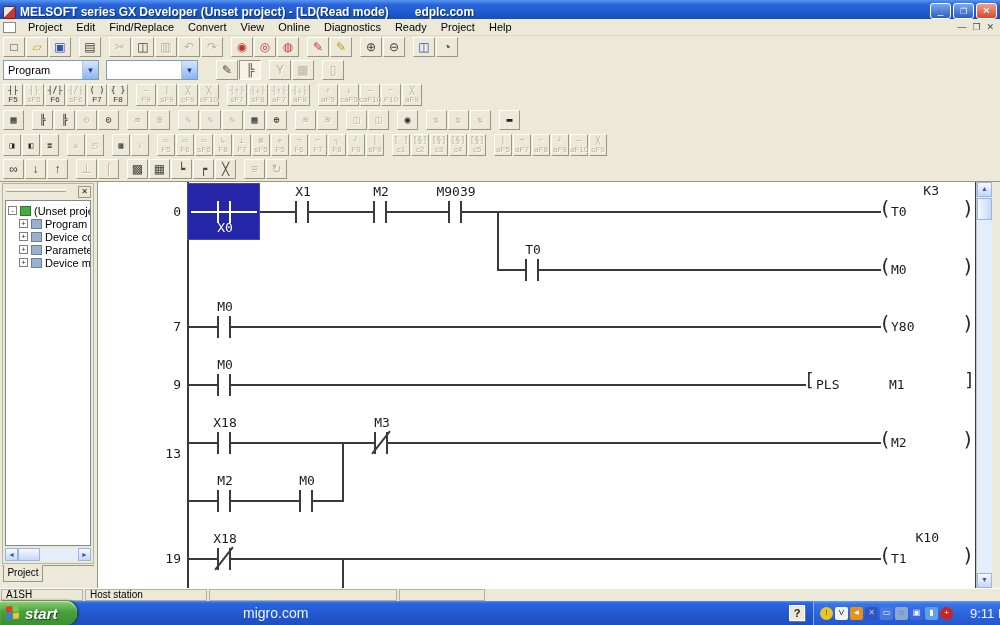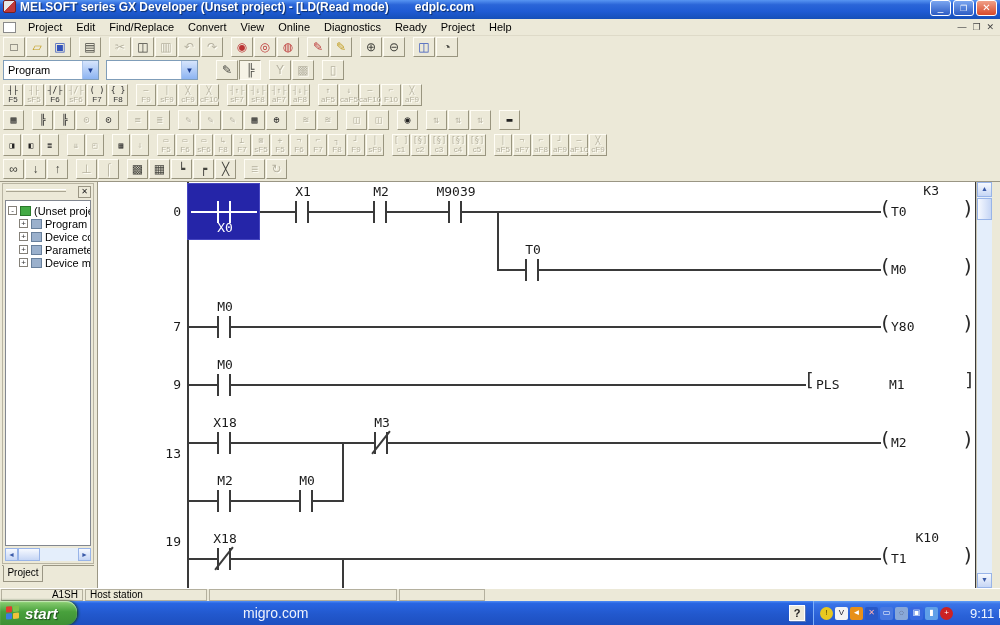--- a/index.html
+++ b/index.html
@@ -1,21 +1,21 @@
 <!DOCTYPE html>
 <html><head>
 <meta charset="utf-8">
 <style>
   html,body{margin:0;padding:0;background:#555;}
   *{box-sizing:border-box;}
   .screen{position:relative;width:1000px;height:625px;background:#ece9d8;overflow:hidden;
           font-family:"Liberation Sans",sans-serif;font-size:11px;color:#000;}
 
   
-  .titlebar{position:absolute;top:0;left:0;right:0;height:19px;display:flex;align-items:flex-start;padding:0 3px;
+  .titlebar{position:absolute;top:0;left:0;right:0;height:19px;display:flex;align-items:flex-end;padding:0 3px;
     background:linear-gradient(180deg,#5795f2 0%,#2a65d8 25%,#1f5bd4 60%,#1650b8 100%);color:#fff;}
   .appicon{width:13px;height:13px;margin-right:4px;flex:none;background:linear-gradient(135deg,#e8e8e8 50%,#c03a3a 50%);border:1px solid #7a2020;border-radius:2px;}
   .apptitle{font-size:12px;font-weight:bold;text-shadow:1px 1px 1px #0a2d66;white-space:nowrap;}
   .twm{margin-left:26px;font-size:12px;font-weight:bold;text-shadow:1px 1px 1px #0a2d66;}
   .winbtns{margin-left:auto;display:flex;gap:2px;}
   .wbtn{width:21px;height:16px;border:1px solid #fff;border-radius:3px;color:#fff;font-size:10px;line-height:13px;text-align:center;
     background:linear-gradient(180deg,#7ba6f0,#2c5cc4);}
   .wbtn.close{background:linear-gradient(180deg,#f0a088,#d6492a);}
   .wbtn.mini::before{content:"_";} .wbtn.rest::before{content:"❐";font-size:8px;} .wbtn.close::before{content:"✕";}
 
@@ -93,21 +93,21 @@
   
   .vsb{position:absolute;left:976px;top:182px;width:16px;height:406px;background:#e4eefb;border-left:1px solid #c8c4b2;}
   .vsb .sbb{width:15px;height:15px;position:absolute;left:0;}
   .vsb .up{top:0;} .vsb .dn{bottom:0;}
   .vthumb{position:absolute;left:0;top:16px;width:15px;height:22px;background:linear-gradient(90deg,#f6f9ff,#c6d6f5);border:1px solid #98b4e8;}
 
   
   .statusbar{position:absolute;left:0;top:588px;width:1000px;height:13px;background:#ece9d8;display:flex;gap:2px;padding:0 1px;
     font-size:10px;border-top:1px solid #fff;}
   .spanel{border:1px solid #b4b09e;padding:0 4px;line-height:10px;height:12px;overflow:hidden;white-space:nowrap;}
-  .sp1{flex:1;} .sp2{width:82px;text-align:right;} .sp3{width:122px;} .sp4{width:188px;} .sp5{width:86px;}
+  .sp1{flex:1;} .sp2{width:82px;} .sp3{width:122px;} .sp4{width:188px;} .sp5{width:86px;}
 
   
   .taskbar{position:absolute;left:0;top:601px;width:1000px;height:24px;
     background:linear-gradient(180deg,#4f8df6 0%,#2865e2 10%,#2258cd 55%,#1d4fc0 100%);}
   .startbtn{position:absolute;left:0;top:0;height:24px;width:77px;border-radius:0 11px 11px 0;display:flex;align-items:center;gap:5px;padding-left:6px;
     background:linear-gradient(180deg,#8fd276 0%,#48a03c 45%,#3d8f33 100%);box-shadow:inset 0 1px 1px #c8e8b8,1px 0 3px #143a10;
     color:#fff;font-weight:bold;font-style:italic;font-size:15px;text-shadow:1px 1px 1px #1c4a18;}
   .flag{width:14px;height:14px;display:grid;grid-template-columns:6px 6px;grid-template-rows:6px 6px;gap:1px;transform:skewY(-5deg);}
   .flag span{border-radius:1px;}
   .fl1{background:#e23b2e;} .fl2{background:#7ec24a;} .fl3{background:#3b7de2;} .fl4{background:#f0c23b;}
@@ -791,21 +791,21 @@
     <span class="dev" style="left:793px;top:253px;">M2</span>
     <i class="pn r" style="left:864px;top:247px;"></i>
 
     <i class="ct" style="left:119px;top:308px;"></i>
     <span class="lb" style="left:127px;top:291px;">M2</span>
     <i class="ct" style="left:201px;top:308px;"></i>
     <span class="lb" style="left:209px;top:291px;">M0</span>
 
     <i class="hl" style="left:89px;top:376px;width:694px;"></i>
     <i class="vl" style="left:244px;top:376px;height:30px;"></i>
-    <span class="stp" style="top:352px;">19</span>
+    <span class="stp" style="top:369px;">19</span>
     <i class="ct nc" style="left:119px;top:366px;"></i>
     <span class="lb" style="left:127px;top:349px;">X18</span>
     <span class="klb" style="top:348px;">K10</span>
     <i class="pn l" style="left:781px;top:363px;"></i>
     <span class="dev" style="left:793px;top:369px;">T1</span>
     <i class="pn r" style="left:864px;top:363px;"></i>
   </div>
 
   <div class="vsb">
     <span class="sbb up"></span>

